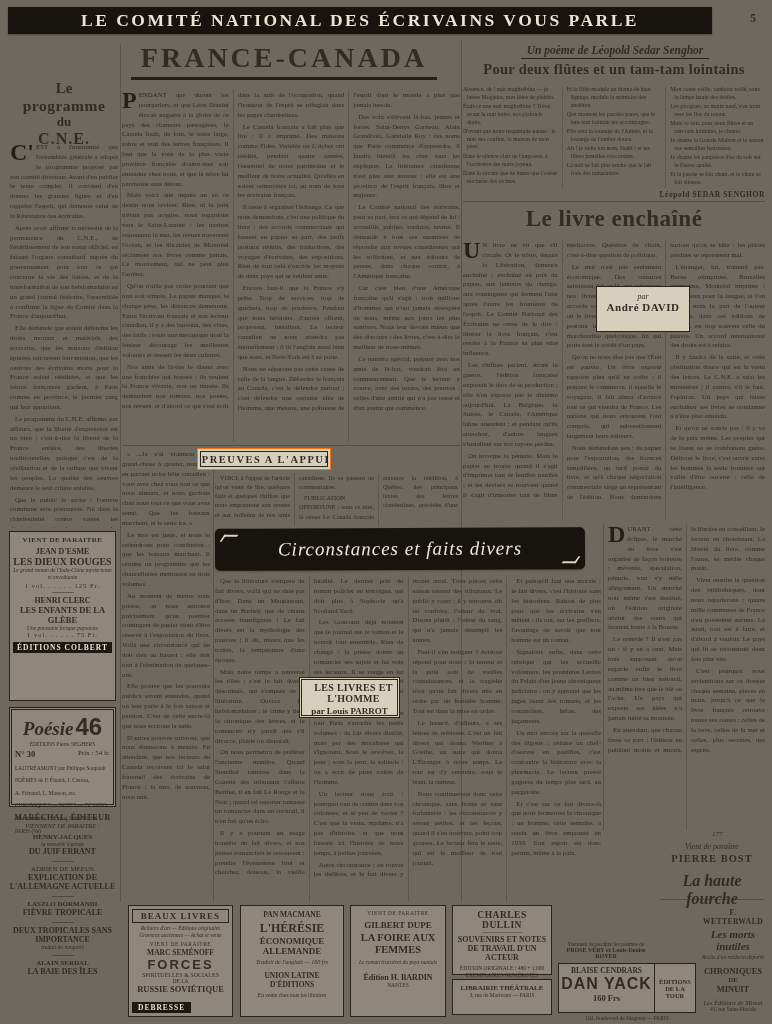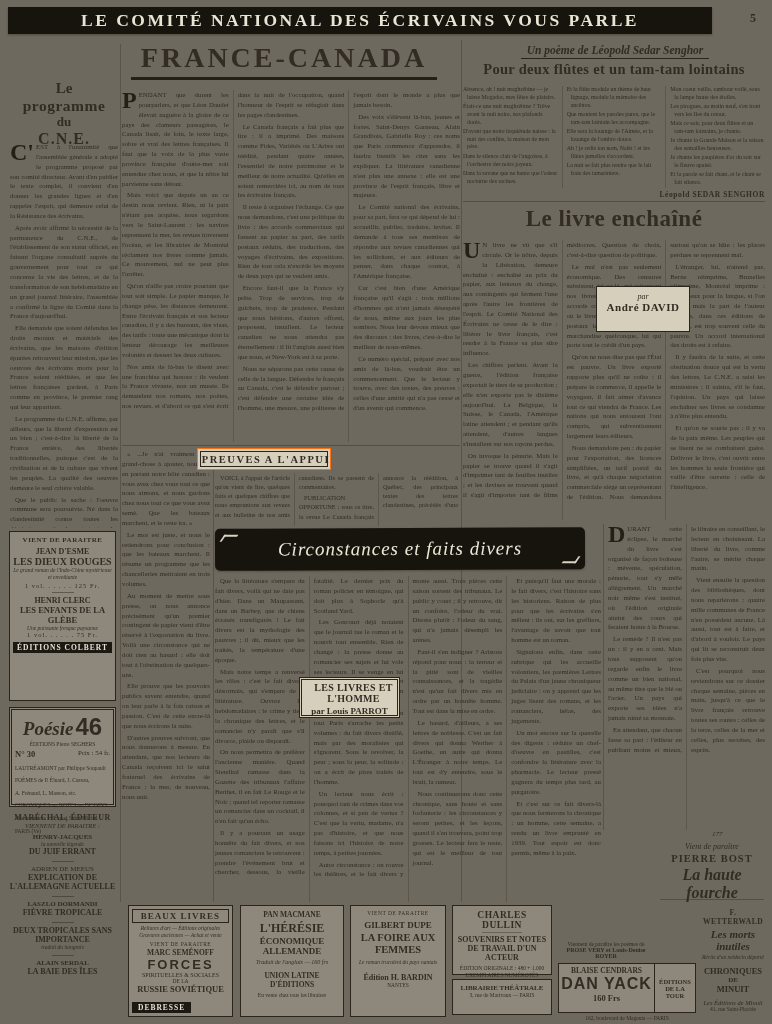--- a/index.html
+++ b/index.html
@@ -327,21 +327,21 @@
       <div style="font-size:6.5px;font-weight:700;">DE LA</div>
       <div style="font-size:6.5px;font-weight:700;">TOUR</div>
     </div>
   </div>
   <div class="abs c tiny" style="left:558px;top:1015px;width:138px;font-size:5.5px;">162, boulevard de Magenta — PARIS</div>
 
   <div class="abs" style="left:712px;top:830px;font-size:7px;font-style:italic;">177</div>
   <div class="abs c" style="left:660px;top:842px;width:104px;">
     <div style="font-size:8px;font-style:italic;">Vient de paraître</div>
     <div style="font-size:10.5px;font-weight:700;letter-spacing:1px;margin-top:2px;">PIERRE BOST</div>
-    <div style="font-size:16px;font-style:italic;font-weight:600;margin-top:2px;">La haute fourche</div>
+    <div style="font-size:16px;font-style:italic;font-weight:600;margin-top:8px;">La haute fourche</div>
   </div>
   <div class="abs c" style="left:700px;top:908px;width:66px;">
     <div style="font-size:7.5px;font-weight:700;letter-spacing:.5px;">F. WETTERWALD</div>
     <div style="font-size:11px;font-weight:700;font-style:italic;line-height:1.1;margin-top:2px;">Les morts inutiles</div>
     <div style="font-size:5.5px;font-style:italic;margin-top:2px;">Récits d'un médecin déporté</div>
     <div style="font-size:8.5px;font-weight:800;margin-top:6px;">CHRONIQUES</div>
     <div style="font-size:7px;font-weight:800;">DE</div>
     <div style="font-size:8.5px;font-weight:800;">MINUIT</div>
     <div style="font-size:6.5px;font-style:italic;margin-top:5px;">Les Éditions de Minuit</div>
     <div style="font-size:5.5px;">41, rue Saint-Placide</div>

